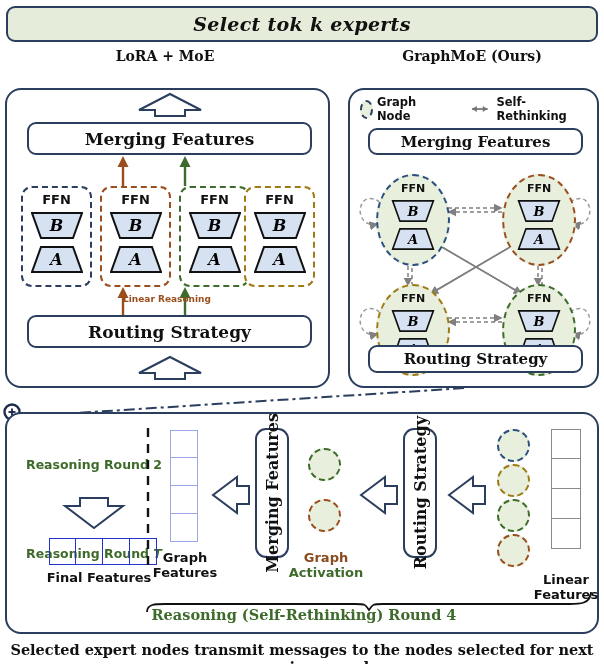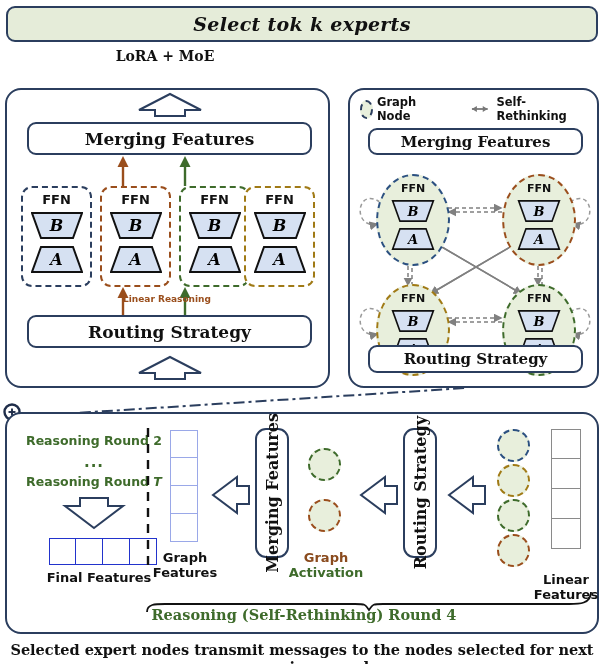--- a/index.html
+++ b/index.html
@@ -151,20 +151,21 @@
   .brown-txt { color:#8a4b1e; }
 
   #rounds-block {
     position:absolute; left: 12px; top: 18px; width: 150px;
     text-align:center;
   }
   #rounds-block div {
     font-weight: bold; font-size: 12.5px; color:#3e6b2b;
     font-family: "DejaVu Sans", "Liberation Sans", sans-serif;
     line-height: 1.5;
+    margin-top: 24px;
   }
   #rounds-block .dots { font-size: 15px; letter-spacing:1px; }
   #rounds-block .ital { font-style: italic; }
 
   #round-label {
     position:absolute; left: 180px; top: 196px; width: 400px;
     text-align:center; font-weight:bold; font-size:14.5px; color:#3e6b2b;
   }
 
   
@@ -179,20 +180,21 @@
 </head>
 <body>
 
 <div id="root">
 
   <div class="abs" id="title-banner">
     <div class="txt">Select tok k experts</div>
   </div>
 
   <div class="abs panel-heading" id="left-heading">LoRA + MoE</div>
+  <div class="abs panel-heading" id="right-heading">GraphMoE (Ours)</div>
 
   <div class="abs panel" id="left-panel">
 
     <svg class="abs blockarrow" style="left:128px; top:2px;" width="70" height="26" viewBox="0 0 70 26">
       <path d="M35 2 L66 18 L50 18 L50 24 L20 24 L20 18 L4 18 Z" fill="#ffffff" stroke="#2b3e5e" stroke-width="2"></path>
     </svg>
 
     <div class="abs rbox" id="lp-merging">
       <span>Merging Features</span>
     </div>

